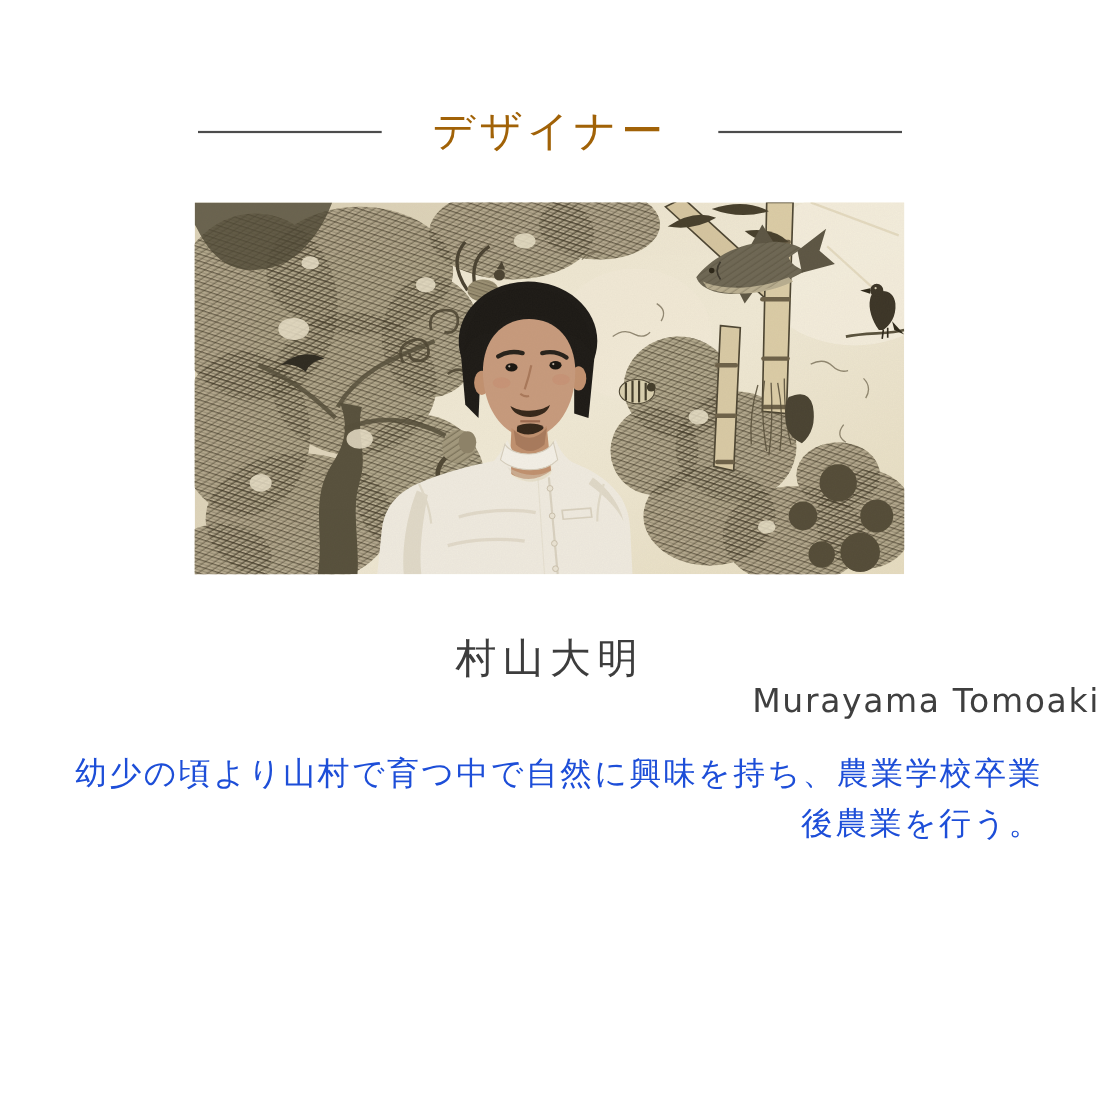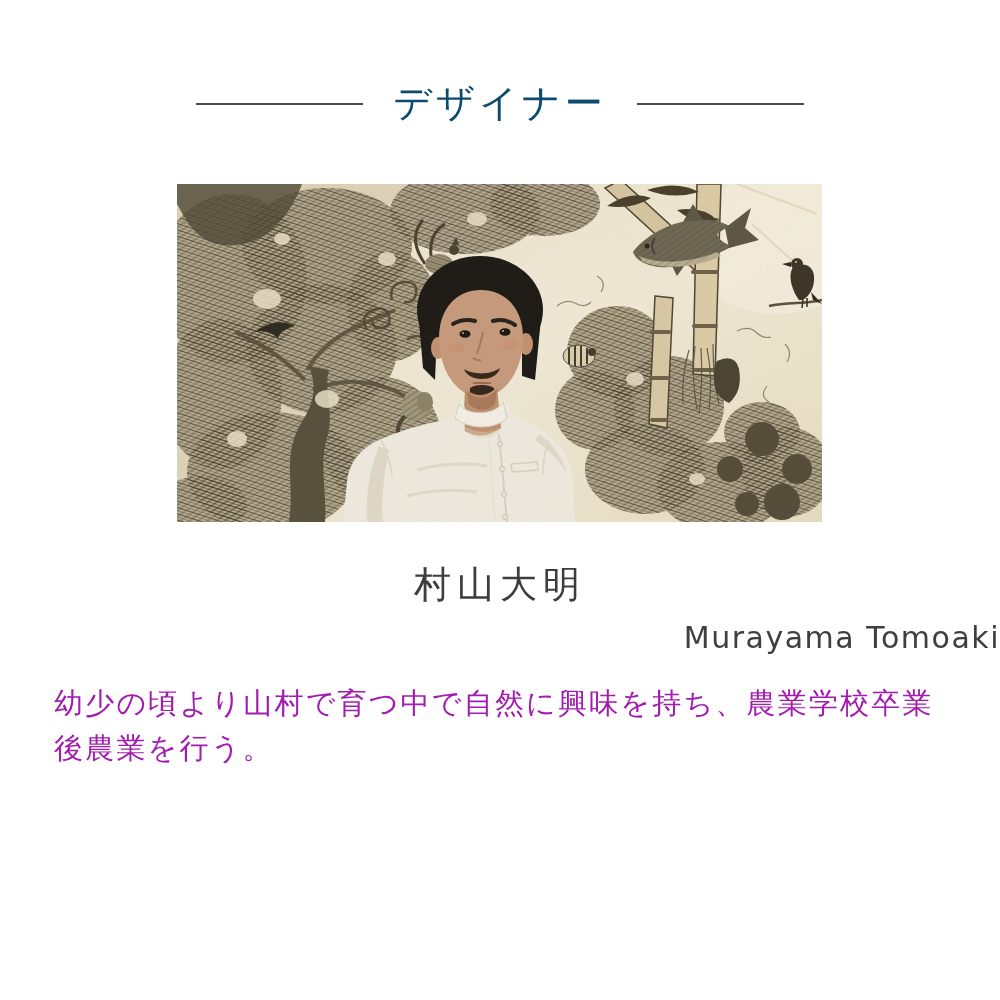--- a/index.html
+++ b/index.html
@@ -9,45 +9,45 @@
     font-family:"DejaVu Sans","Liberation Sans",sans-serif;
     color:#3f3f3f;
   }
   
   .section-header{
     position:absolute;top:82px;left:0;width:100%;
     display:flex;align-items:center;justify-content:center;gap:30px;
   }
   .section-header .rule{width:167px;height:1.5px;background:#4c4c4c;}
   .section-header h1{
-    margin:0;font-size:38px;font-weight:500;letter-spacing:4px;
-    color:#0c4a6e;line-height:1.15;white-space:nowrap;
+    margin:16px;font-size:38px;font-weight:500;letter-spacing:4px;
+    color:#a16207;line-height:1.15;white-space:nowrap;
   }
   
   .portrait{
     position:absolute;left:177px;top:184px;width:645px;height:338px;
     margin:0;padding:0;line-height:0;
   }
   .portrait svg{display:block;width:645px;height:338px;}
   
   .name-ja{
-    position:absolute;top:563px;left:0;width:100%;margin:0;
+    position:absolute;top:577px;left:0;width:100%;margin:0;
     text-align:center;font-size:37px;font-weight:500;letter-spacing:6px;
     color:#3d3d3d;line-height:1.2;
   }
   .name-en{
     position:absolute;top:620px;left:0;width:100%;margin:0;
     text-align:right;font-size:30px;font-weight:400;letter-spacing:1.5px;
     color:#3f3f3f;line-height:1.2;
   }
   
   .bio{
     position:absolute;top:681px;left:54px;width:894px;
-    font-size:29px;line-height:45px;letter-spacing:2.2px;color:#a21caf;
-    text-align:left;
+    font-size:29px;line-height:45px;letter-spacing:2.2px;color:#1d4ed8;
+    text-align:right;
   }
   .bio p{margin:0;overflow-wrap:break-word;}
 </style>
 </head>
 <body>
 
 <div class="page">
 
   <header class="section-header">
     <span class="rule"></span>

